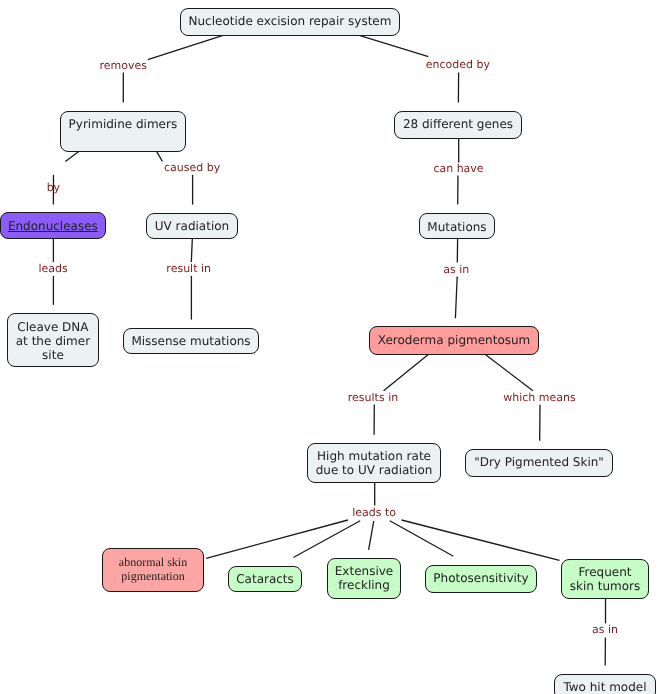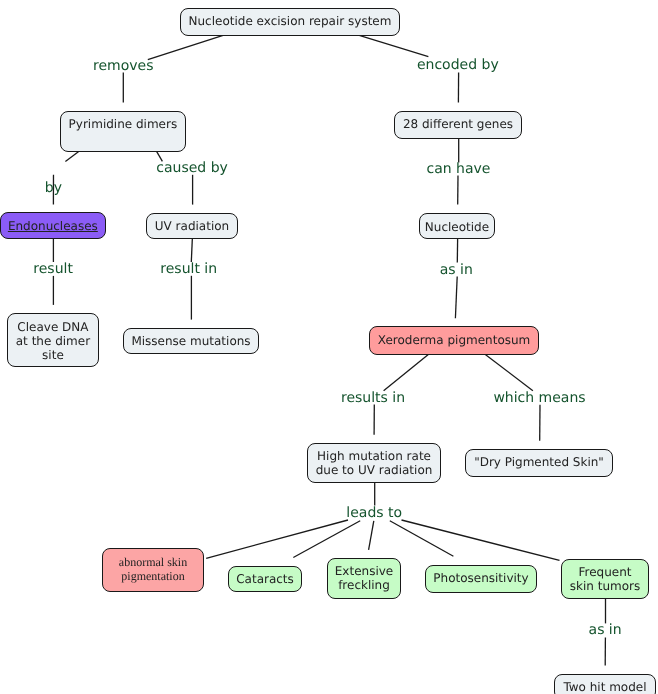--- a/index.html
+++ b/index.html
@@ -8,21 +8,21 @@
        font-family:"DejaVu Sans",sans-serif;
        -webkit-font-smoothing:antialiased;text-rendering:geometricPrecision;}
   #map{position:relative;width:658px;height:694px;background:#ffffff;}
   svg.links{position:absolute;left:0;top:0;width:658px;height:694px;overflow:visible;}
   svg.links polyline{fill:none;stroke:#1a1a1a;stroke-width:1.3;}
   .node{position:absolute;box-sizing:border-box;
         border:1.3px solid #191919;border-radius:8px;
         font-size:12px;line-height:14px;color:#232323;
         text-align:center;white-space:pre-line;overflow:visible;margin-top:7px;}
   .node-text{display:block;}
-  .lbl{position:absolute;font-size:14px;line-height:12px;color:#14532d;
+  .lbl{position:absolute;font-size:11px;line-height:12px;color:#7f1d1d;
        white-space:nowrap;transform:translateX(-50%);}
 </style>
 </head>
 <body>
 
 <div id="map">
   <svg class="links" viewBox="0 0 658 694">
     <polyline points="238.6,30.3 147.8,59.6"></polyline>
     <polyline points="123.3,72.6 123.3,102.5"></polyline>
     <polyline points="343.0,30.3 428.4,56.6"></polyline>
@@ -50,21 +50,21 @@
     <polyline points="389.8,520.8 453.4,556.3"></polyline>
     <polyline points="401.5,520.0 559.5,560.4"></polyline>
     <polyline points="605.5,592.9 605.5,623.4"></polyline>
     <polyline points="605.4,637.6 605.2,665.4"></polyline>
   </svg>
   <div class="node" style="left:179.8px;top:0.79px;width:220.3px;height:28.26px;padding-top:5.11px;background:#ecf1f4;"><span class="node-text">Nucleotide excision repair system</span></div>
   <div class="node" style="left:59.75px;top:103.75px;width:126.3px;height:41px;padding-top:4.75px;background:#ecf1f4;"><span class="node-text">Pyrimidine dimers</span></div>
   <div class="node" style="left:393.85px;top:103.6px;width:128.25px;height:28.15px;padding-top:4.95px;background:#ecf1f4;"><span class="node-text">28 different genes</span></div>
   <div class="node" style="left:-0.45px;top:205.45px;width:106.55px;height:26.4px;padding-top:5.45px;background:#8b5cf6;text-decoration:underline;"><span class="node-text">Endonucleases</span></div>
   <div class="node" style="left:145.85px;top:205.85px;width:92.35px;height:26.0px;padding-top:5.35px;background:#ecf1f4;"><span class="node-text">UV radiation</span></div>
-  <div class="node" style="left:418.85px;top:205.75px;width:76.25px;height:26.3px;padding-top:5.75px;background:#ecf1f4;"><span class="node-text">Nucleotide</span></div>
+  <div class="node" style="left:418.85px;top:205.75px;width:76.25px;height:26.3px;padding-top:5.75px;background:#ecf1f4;"><span class="node-text">Mutations</span></div>
   <div class="node" style="left:6.8px;top:306.15px;width:92.3px;height:54.2px;padding-top:5.95px;background:#ecf1f4;"><span class="node-text">Cleave DNA
 at the dimer
 site</span></div>
   <div class="node" style="left:122.85px;top:320.55px;width:136.35px;height:26.2px;padding-top:5.85px;background:#ecf1f4;"><span class="node-text">Missense mutations</span></div>
   <div class="node" style="left:368.9px;top:319.25px;width:170.3px;height:28.5px;padding-top:5.45px;background:#ff9c9c;"><span class="node-text">Xeroderma pigmentosum</span></div>
   <div class="node" style="left:306.85px;top:435.75px;width:134.35px;height:39.9px;padding-top:5.05px;background:#ecf1f4;"><span class="node-text">High mutation rate
 due to UV radiation</span></div>
   <div class="node" style="left:464.85px;top:441.6px;width:148.35px;height:28.45px;padding-top:5.8px;background:#ecf1f4;"><span class="node-text">"Dry Pigmented Skin"</span></div>
   <div class="node" style="left:101.85px;top:541px;width:102.3px;height:44.0px;padding-top:6.15px;background:#fca5a5;font-family:Liberation Serif, serif;"><span class="node-text">abnormal skin
 pigmentation</span></div>
@@ -72,21 +72,21 @@
   <div class="node" style="left:326.85px;top:550.75px;width:74.3px;height:41.5px;padding-top:5.55px;background:#c6fcc6;"><span class="node-text">Extensive
 freckling</span></div>
   <div class="node" style="left:424.85px;top:557.95px;width:112.3px;height:27.9px;padding-top:5.05px;background:#c6fcc6;"><span class="node-text">Photosensitivity</span></div>
   <div class="node" style="left:560.85px;top:551.75px;width:88.3px;height:40.4px;padding-top:5.45px;background:#c6fcc6;"><span class="node-text">Frequent
 skin tumors</span></div>
   <div class="node" style="left:553.85px;top:666.55px;width:102.25px;height:26.6px;padding-top:5.45px;background:#ecf1f4;"><span class="node-text">Two hit model</span></div>
   <div class="lbl" style="left:123.25px;top:59.65px;"><span>removes</span></div>
   <div class="lbl" style="left:457.8px;top:59.35px;"><span>encoded by</span></div>
   <div class="lbl" style="left:53.4px;top:161.95px;margin-top:20px;"><span>by</span></div>
   <div class="lbl" style="left:192.1px;top:162.05px;"><span>caused by</span></div>
-  <div class="lbl" style="left:53.1px;top:263.05px;"><span>result</span></div>
+  <div class="lbl" style="left:53.1px;top:263.05px;"><span>leads</span></div>
   <div class="lbl" style="left:188.7px;top:262.95px;"><span>result in</span></div>
   <div class="lbl" style="left:458.5px;top:162.75px;"><span>can have</span></div>
   <div class="lbl" style="left:456.3px;top:263.65px;"><span>as in</span></div>
   <div class="lbl" style="left:373.0px;top:391.65px;"><span>results in</span></div>
   <div class="lbl" style="left:539.5px;top:391.85px;"><span>which means</span></div>
   <div class="lbl" style="left:374.2px;top:506.55px;"><span>leads to</span></div>
   <div class="lbl" style="left:605.1px;top:624.45px;"><span>as in</span></div>
 </div>
 
 </body></html>

